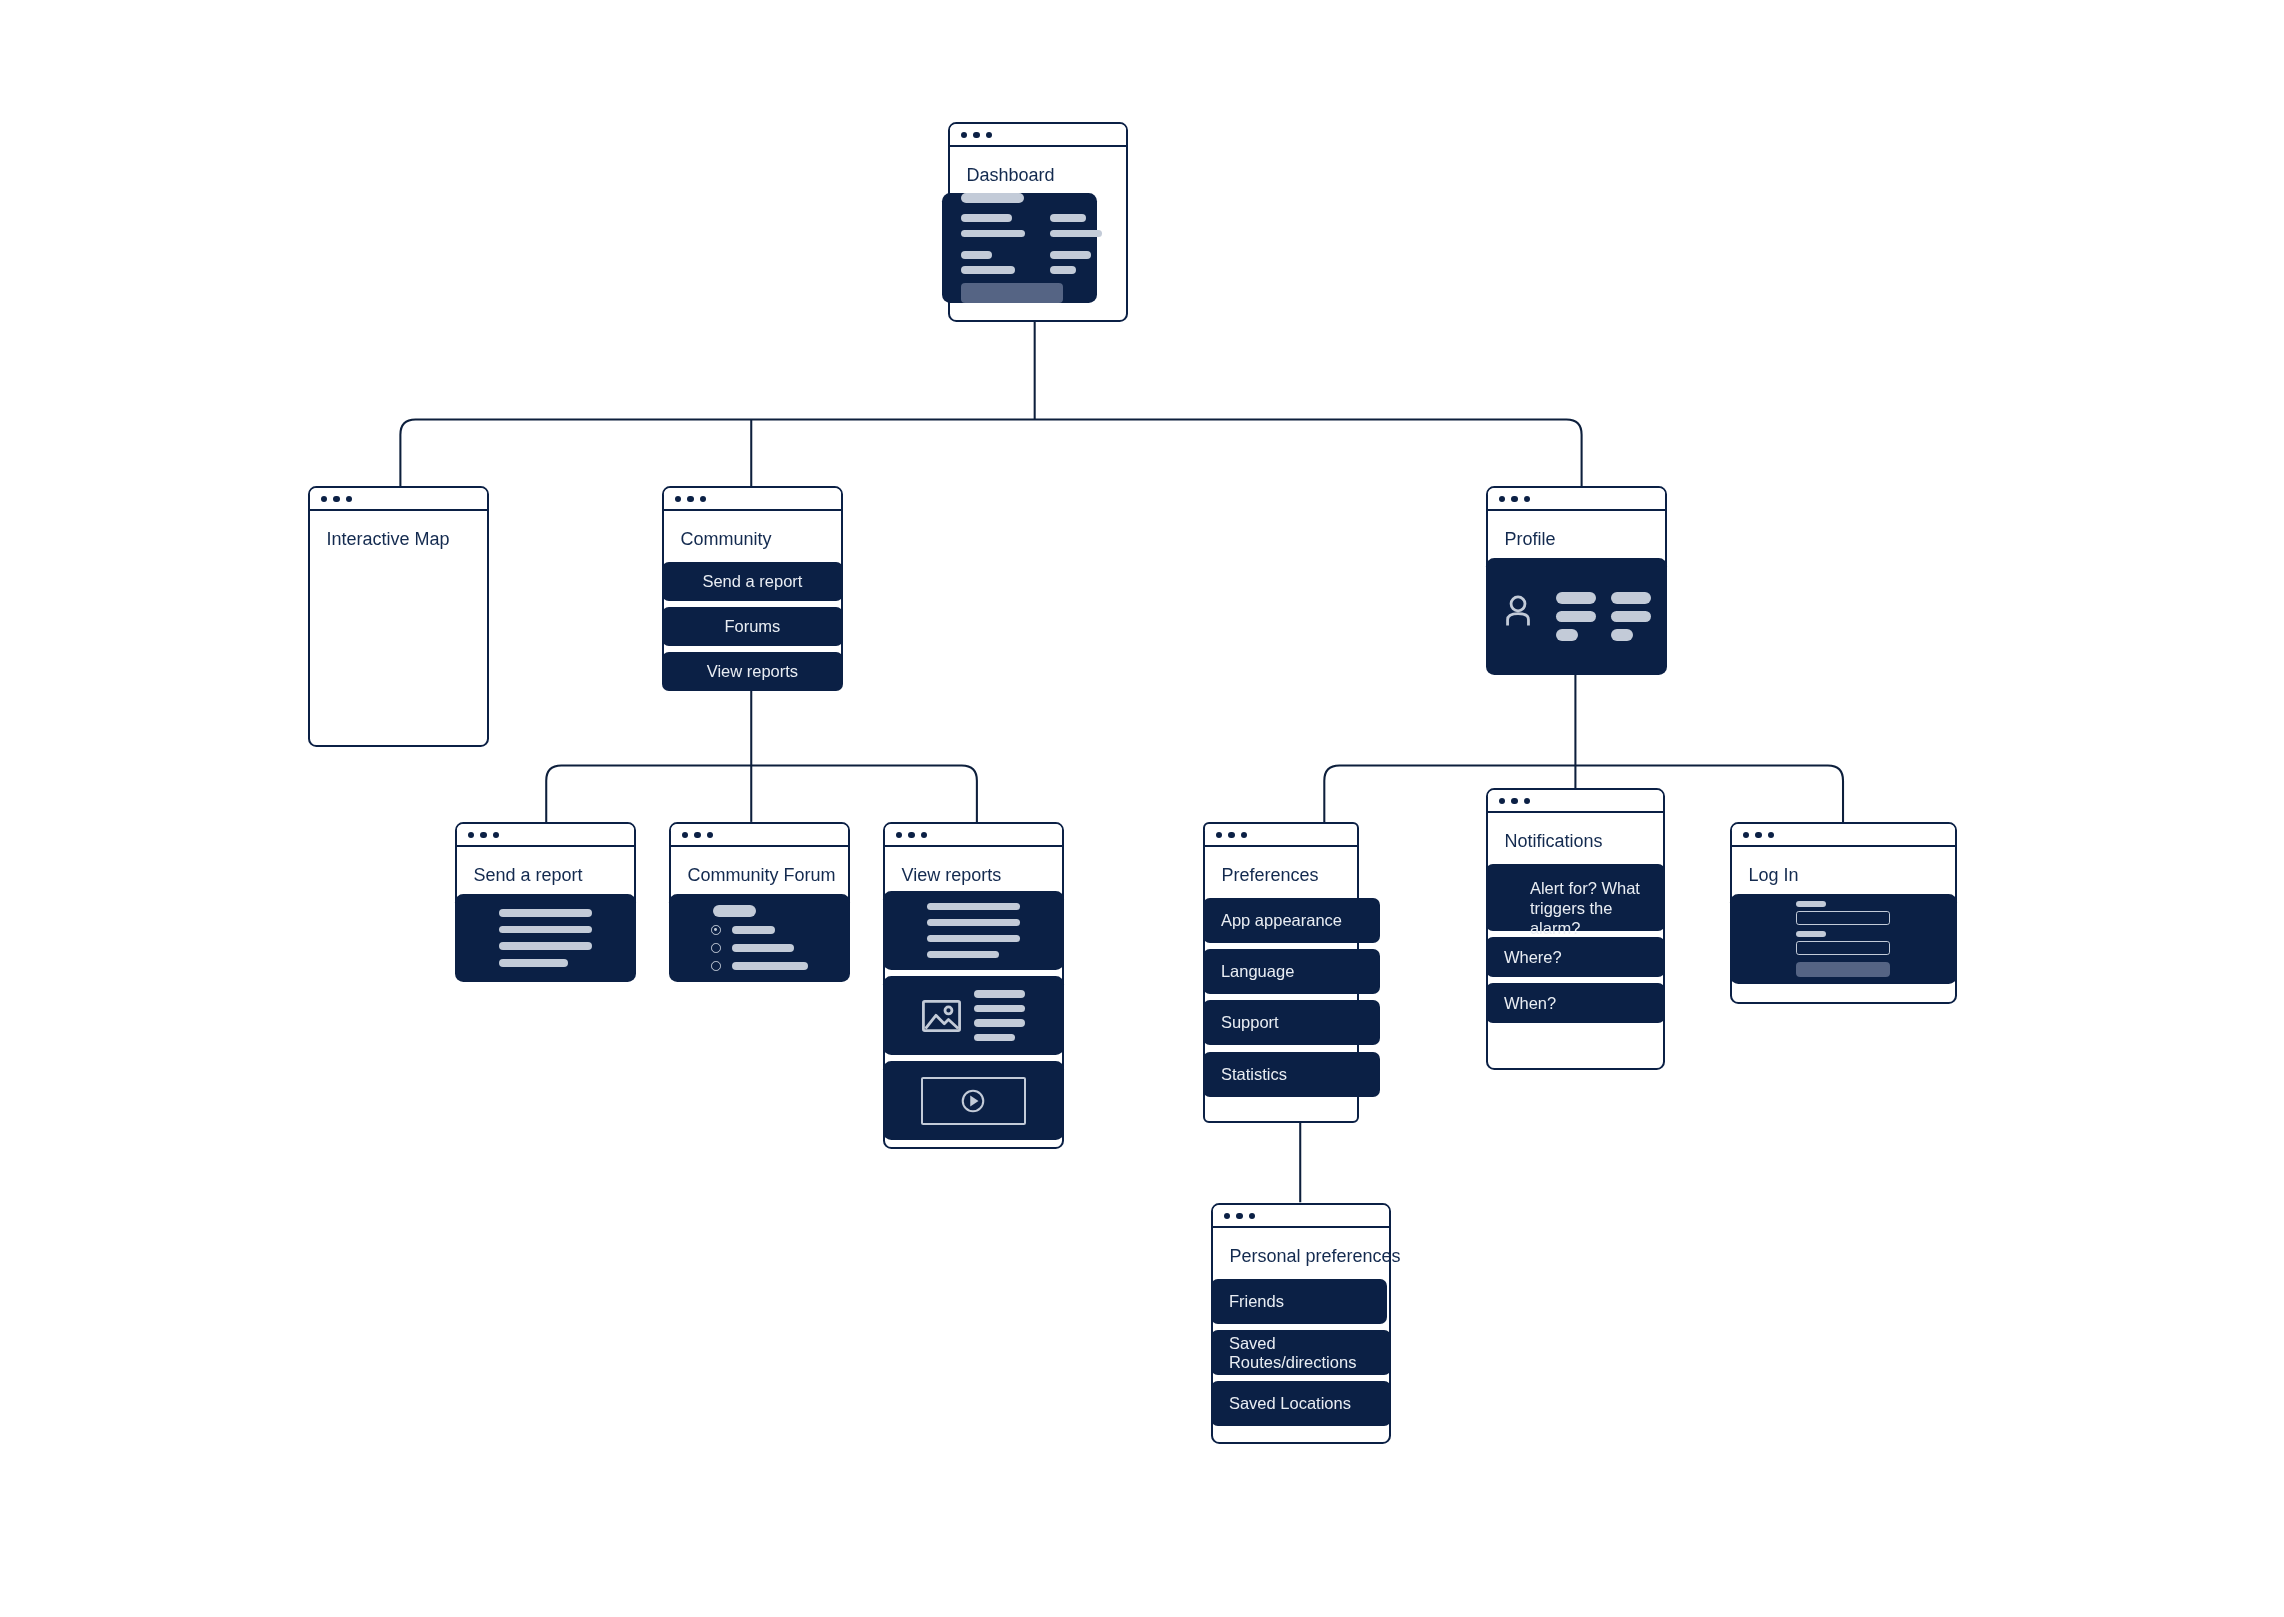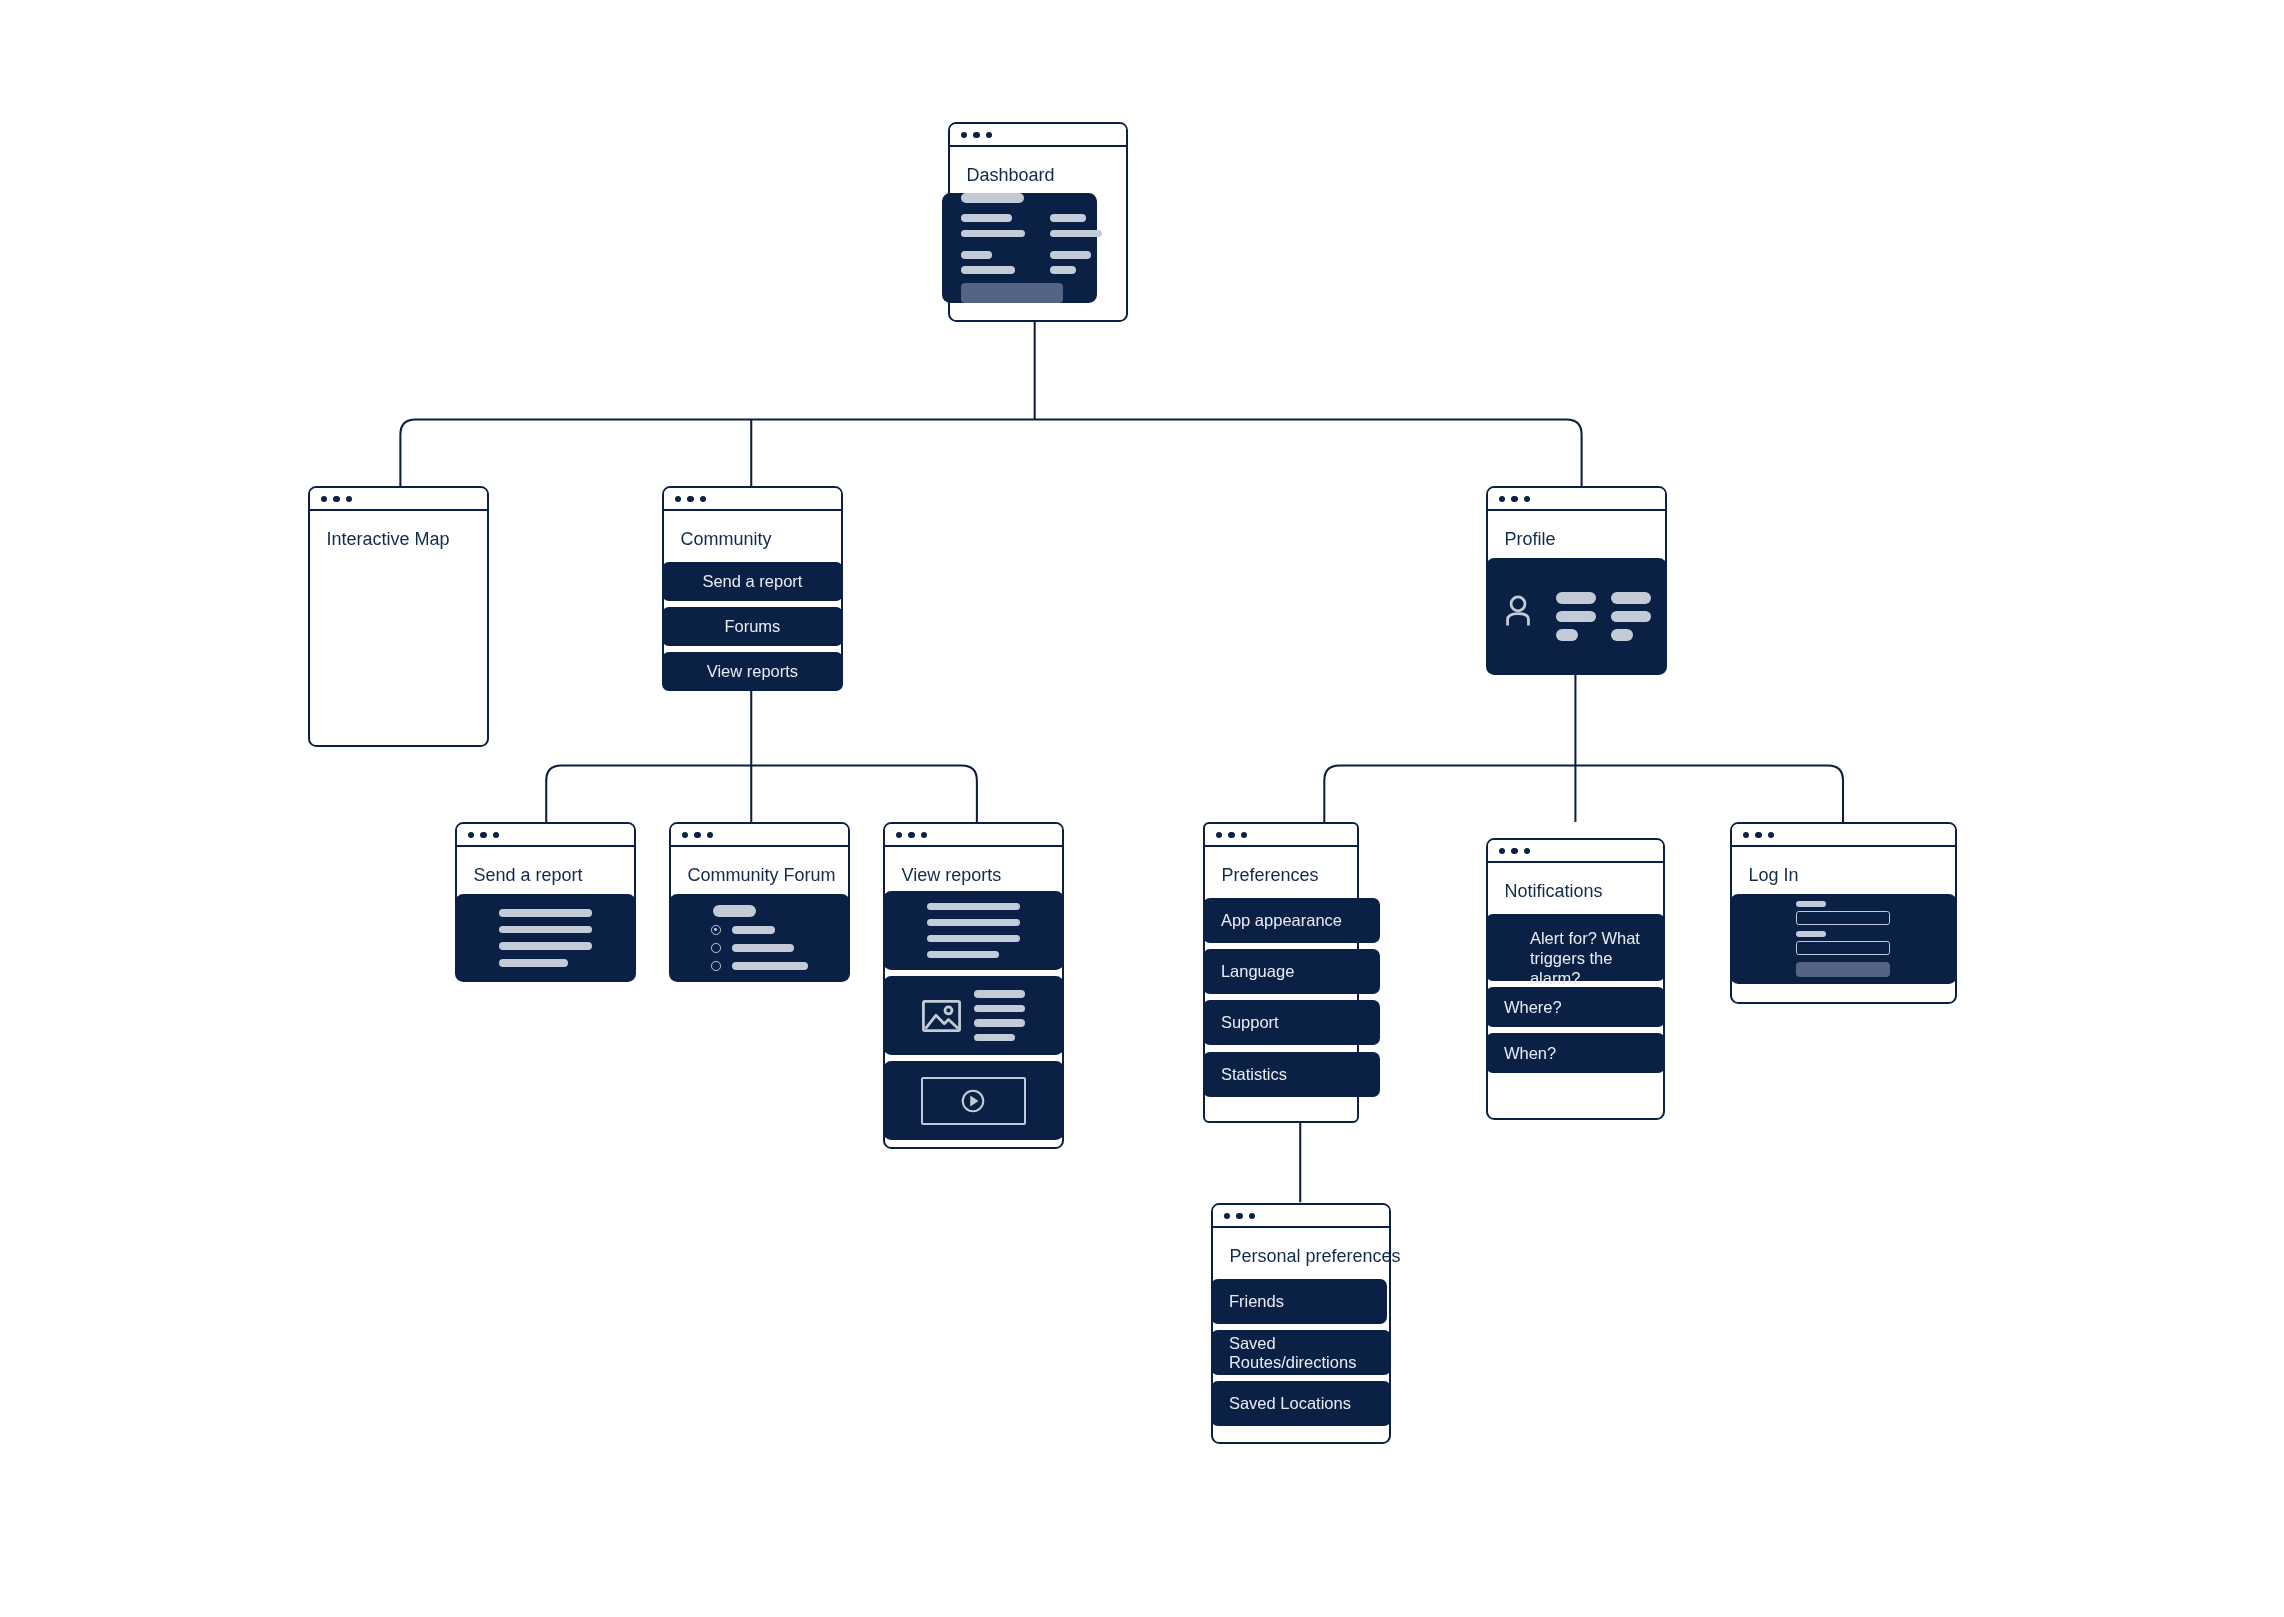--- a/index.html
+++ b/index.html
@@ -348,21 +348,21 @@
     </div>
     <div class="card-title">Preferences</div>
     <div class="card-body" style="position:absolute; left:-2.1px; top:74px; width:177px;">
       <div class="row left" style="width:177px; height:45px;">App appearance</div>
       <div class="row left" style="width:177px; height:45px;text-align:right;">Language</div>
       <div class="row left" style="width:177px; height:45px;">Support</div>
       <div class="row left" style="width:177px; height:45px;">Statistics</div>
     </div>
   </div>
 
-  <div class="card" style="left:1486px; top:838px; width:179px; height:282px;">
+  <div class="card" style="left:1486px; top:788px; width:179px; height:282px;">
     <div class="card-chrome">
       <span class="dot"></span>
       <span class="dot"></span>
       <span class="dot"></span>
     </div>
     <div class="card-title">Notifications</div>
     <div class="card-body" style="position:absolute; left:-2.1px; top:74px; width:179px;">
       <div class="row multiline" style="width:179px; height:67px;padding-left:44px;">Alert for? What triggers  the alarm?</div>
       <div class="row left" style="width:179px; height:40px;">Where?</div>
       <div class="row left" style="width:179px; height:40px;">When?</div>

